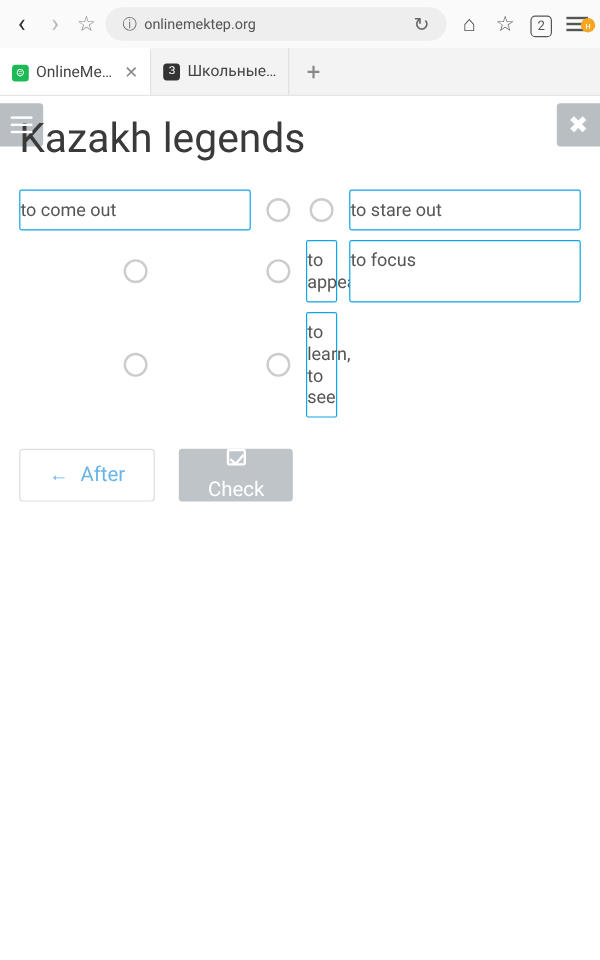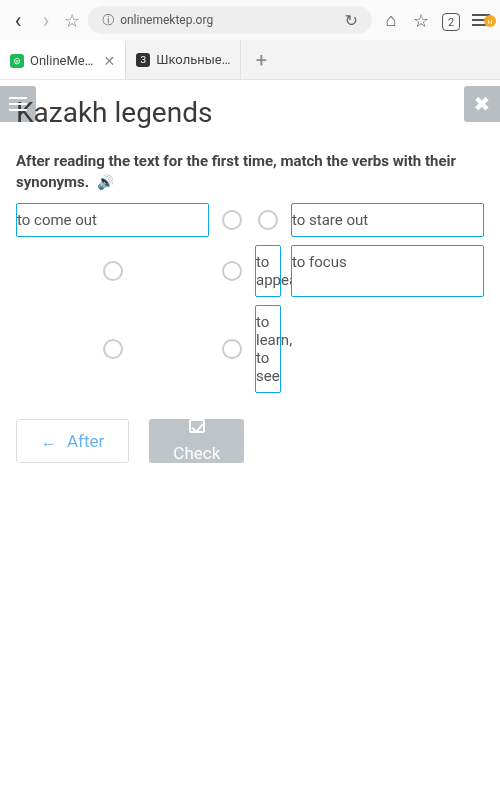--- a/index.html
+++ b/index.html
@@ -123,21 +123,21 @@
     content: ""; position: absolute; left: 0; width: 18px; height: 2px; background: #fff;
   }
   .sq-burger::before { top: -6px; }
   .sq-burger::after { top: 6px; }
   
   .content {
     padding: 0 16px;
     margin-top: -26px;
   }
   .page-title {
-    font-size: 28px;
+    font-size: 34px;
     font-weight: 400;
     color: #3a3a3a;
     margin-bottom: 22px;
   }
   .instruction {
     font-size: 15px;
     font-weight: 700;
     color: #444;
     line-height: 1.4;
     margin-bottom: 10px;
@@ -252,24 +252,20 @@
     <span class="sq-burger"></span>
   </div>
   <div class="sq-btn right">
     <span>✖</span>
   </div>
 </div>
 
 <div class="content">
   <h1 class="page-title">Kazakh legends</h1>
 
-  <p class="instruction">
-    <span>After reading the text for the first time, match the verbs with their synonyms.</span>
-    <span class="audio-icon">🔊</span>
-  </p>
 
   <div class="match-grid">
     <div class="match-box">to come out</div>
     <div class="radio-slot">
         <div class="radio"></div>
       </div>
     <div class="radio-slot">
         <div class="radio"></div>
       </div>
 

